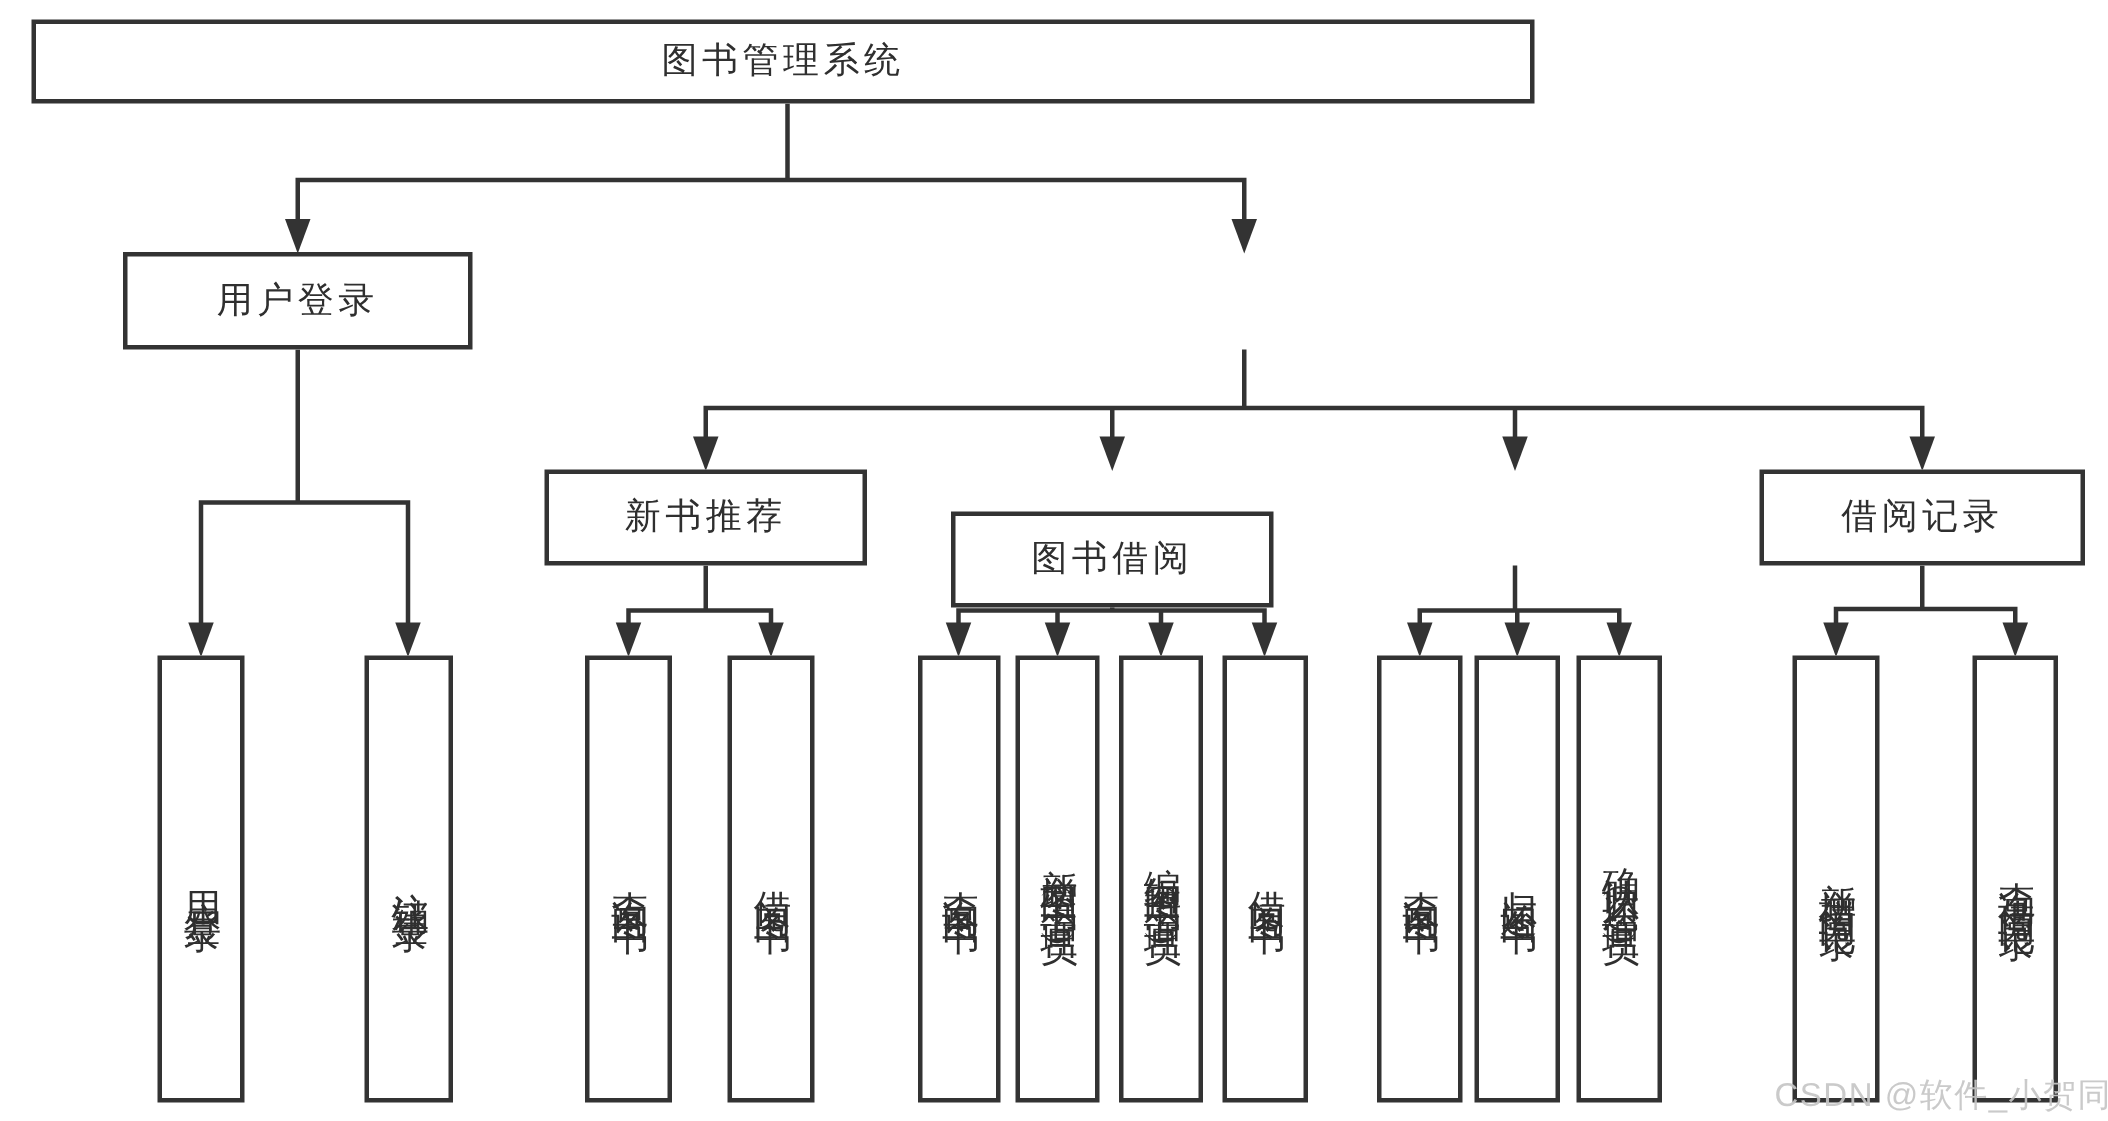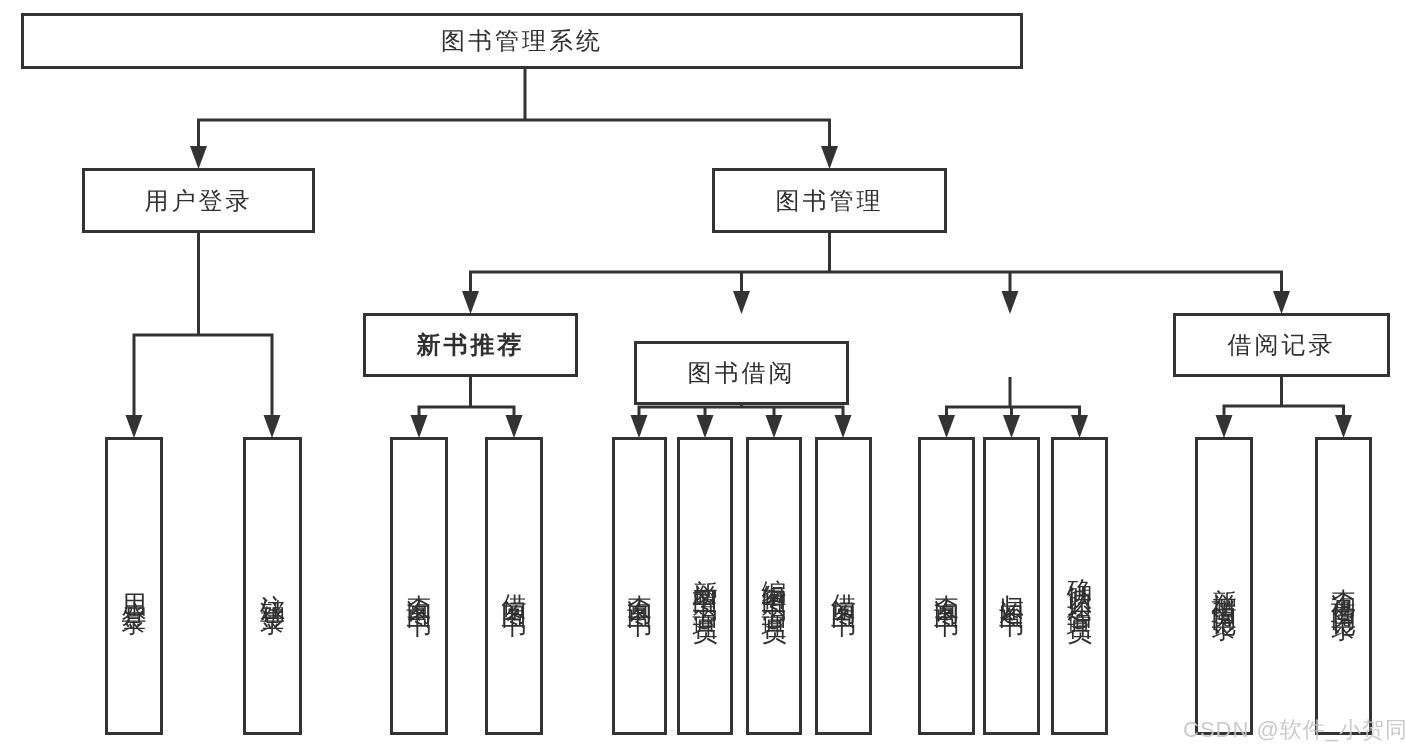--- a/index.html
+++ b/index.html
@@ -128,25 +128,22 @@
     </g>
   </svg>
 
   <div class="box" style="left:21px; top:13px; width:1002px; height:56px;">
     <span class="label-h">图书管理系统</span>
   </div>
 
   <div class="box" style="left:82px; top:168px; width:233px; height:65px;">
     <span class="label-h">用户登录</span>
   </div>
-  <div class="box" style="left:712px; top:168px; width:235px; height:65px;">
-    <span class="label-h">图书管理</span>
-  </div>
 
-  <div class="box" style="left:363px; top:313px; width:215px; height:64px;font-weight:bold;">
+  <div class="box" style="left:363px; top:313px; width:215px; height:64px;">
     <span class="label-h">新书推荐</span>
   </div>
   <div class="box" style="left:634px; top:313px; width:215px; height:64px;margin-top:28px;">
     <span class="label-h">图书借阅</span>
   </div>
   <div class="box" style="left:1173px; top:313px; width:217px; height:64px;">
     <span class="label-h">借阅记录</span>
   </div>
 
   <div class="box" style="left:105px; top:437px; width:58px; height:298px;">

